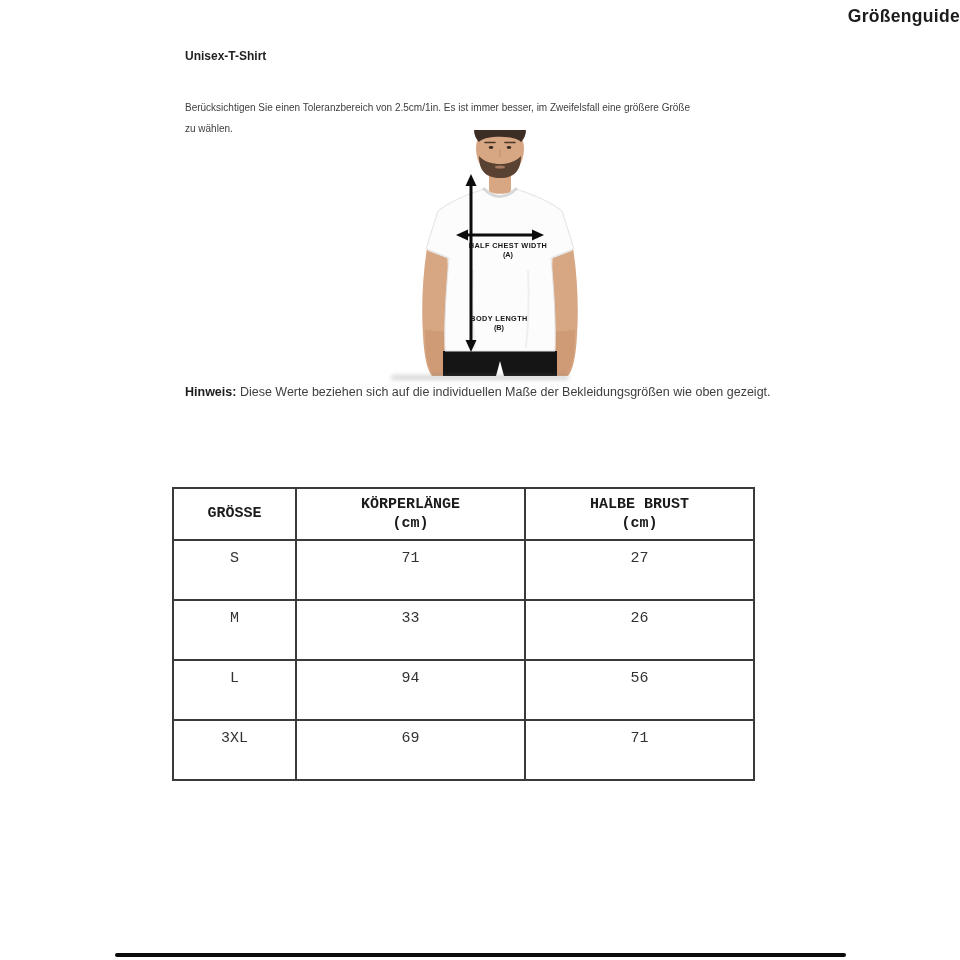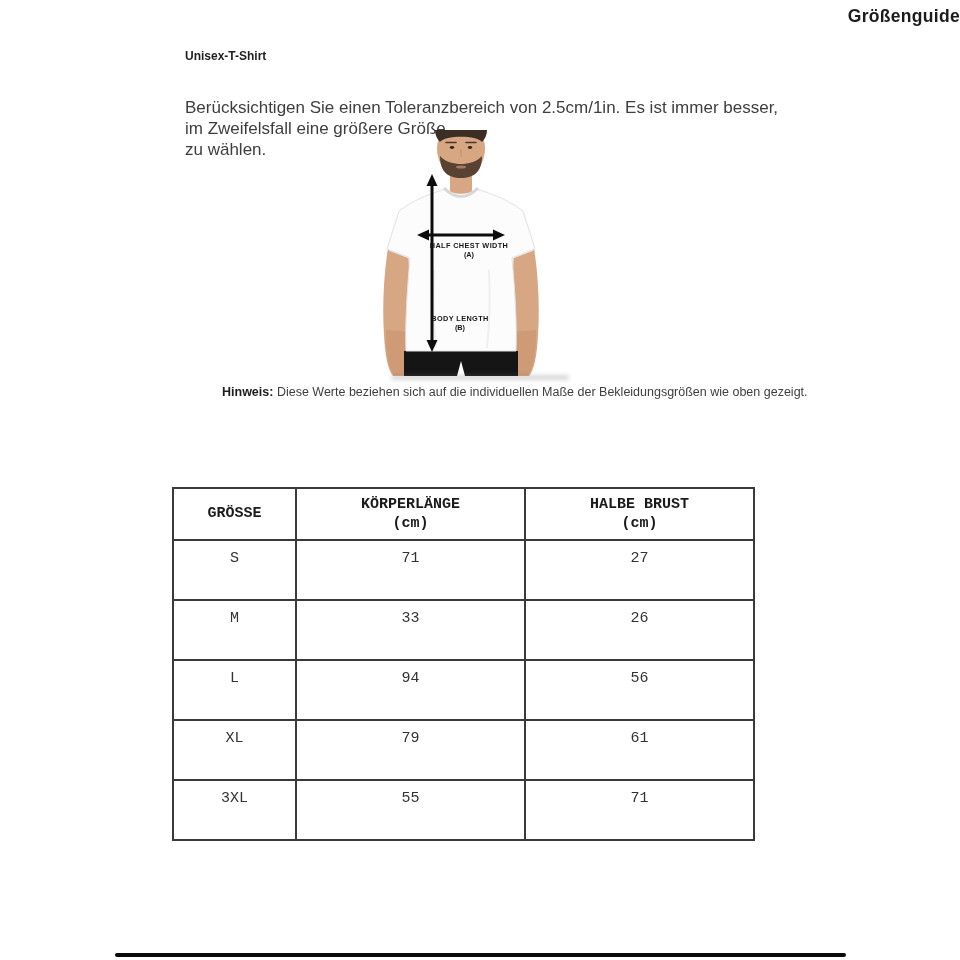--- a/index.html
+++ b/index.html
@@ -10,32 +10,32 @@
   .page-title{
     position:absolute;top:6px;left:0;width:960px;text-align:right;
     font-size:17.5px;font-weight:bold;letter-spacing:.3px;color:#1c1c1c;
   }
   .product-name{
     position:absolute;top:49px;left:185px;
     font-size:12px;font-weight:bold;color:#1f1f1f;
   }
   .tolerance-note{
     position:absolute;top:97px;left:185px;right:170px;
-    font-size:17px;line-height:21px;color:#3e3e3e;white-space:pre-line;
+    font-size:10px;line-height:21px;color:#3e3e3e;white-space:pre-line;
   }
-  .figure-wrap{position:absolute;left:374px;top:130px;width:174px;height:246px;}
+  .figure-wrap{position:absolute;left:413px;top:130px;width:174px;height:246px;}
   .figure-shadow{
     position:absolute;left:391px;top:375px;width:178px;height:5px;
     background:rgba(110,110,110,.28);filter:blur(2px);border-radius:3px;
   }
   .hint-note{
     position:absolute;top:382px;left:185px;right:120px;
     font-size:12.5px;line-height:20px;color:#3e3e3e;
   }
-  .hint-note b{color:#1d1d1d;margin-left:37px;}
+  .hint-note b{color:#1d1d1d;}
   .size-table{
     position:absolute;left:172px;top:487px;
     border-collapse:collapse;table-layout:fixed;width:581px;font-family:Liberation Mono, monospace;
   }
   .size-table th,.size-table td{border:2px solid #3a3a3a;}
   .size-table th{
     height:50px;font-size:15px;font-weight:bold;color:#1b1b1b;
     text-align:center;vertical-align:middle;line-height:1.3;padding:0;
   }
   .size-table td{
@@ -146,25 +146,20 @@
       <td>M</td>
       <td>33</td>
       <td>26</td>
     </tr>
     <tr>
       <td>L</td>
       <td>94</td>
       <td>56</td>
     </tr>
     <tr>
-      <td>XL</td>
-      <td>79</td>
-      <td>61</td>
-    </tr>
-    <tr>
       <td>3XL</td>
-      <td>55</td>
+      <td>69</td>
       <td>71</td>
     </tr>
   </tbody>
 </table>
 
 <div class="bottom-bar"></div>
 
 </body></html>

